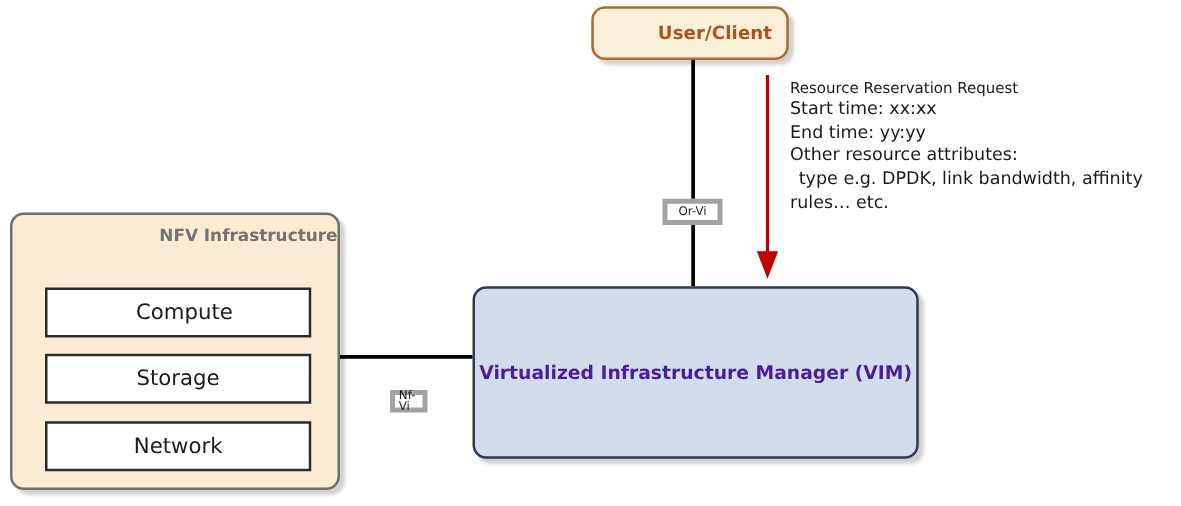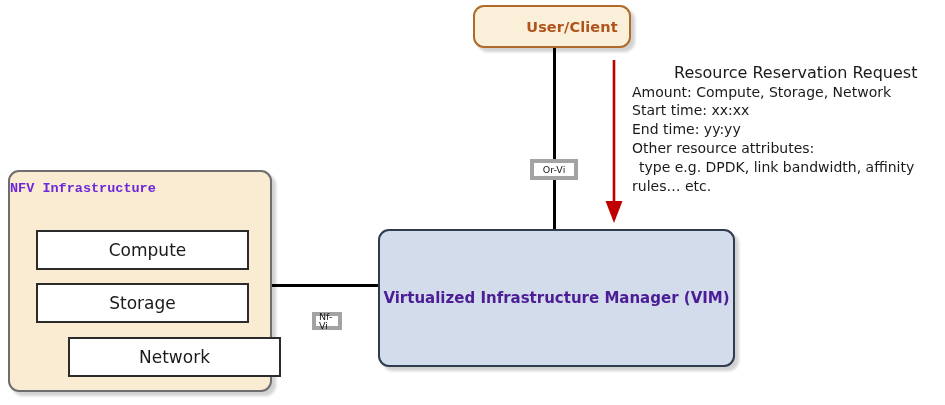--- a/index.html
+++ b/index.html
@@ -56,43 +56,42 @@
     background: #FAEBD3;
     border: 2px solid #6E6E6E;
     box-shadow: 4px 4px 3px rgba(0,0,0,0.18);
     display: block;
   }
   #nfv-title {
     position: absolute;
     left: 0;
     top: 9px;
     width: 100%;
-    text-align: left;
-    color: #6d28d9;
+    text-align: right;
+    color: #737373;
     font-weight: bold;
     font-size: 13.5px;
-    font-family: Liberation Mono, monospace;
   }
   .nfvi-item {
     position: absolute;
     left: 26px;
     width: 213px;
     height: 40px;
     background: #ffffff;
     border: 2px solid #2b2b2b;
     box-sizing: border-box;
     display: flex;
     align-items: center;
     justify-content: center;
     font-size: 17px;
     color: #1a1a1a;
   }
   #nfvi-item-0 { top: 58px; padding-left: 10px; }
   #nfvi-item-1 { top: 111px; }
-  #nfvi-item-2 { top: 165px; margin-left: 32px; }
+  #nfvi-item-2 { top: 165px; }
 
   
   #vim {
     left: 378px;
     top: 229px;
     width: 357px;
     height: 138px;
     background: #D2DCEA;
     border: 2px solid #2F3B4F;
     box-shadow: 4px 4px 3px rgba(0,0,0,0.18);
@@ -155,24 +154,23 @@
 
   
   #reservation-annotation {
     position: absolute;
     left: 632px;
     top: 63px;
     width: 308px;
     color: #1a1a1a;
   }
   #reservation-title {
-    font-size: 16px;
+    font-size: 12px;
     line-height: 1.22;
     white-space: nowrap;
-    margin-left: 42px;
   }
   .annot-line {
     font-size: 14px;
     line-height: 1.35;
     white-space: nowrap;
   }
   .annot-line.indent { padding-left: 7px; }
 </style>
 </head>
 <body>
@@ -190,21 +188,20 @@
 
   <div id="arrow-reservation">
     <svg width="22" height="165" viewBox="0 0 22 165" xmlns="http://www.w3.org/2000/svg">
       <line x1="11" y1="0" x2="11" y2="145" stroke="#C00000" stroke-width="2.6"></line>
       <polygon points="11,163 2.5,141 19.5,141" fill="#C00000"></polygon>
     </svg>
   </div>
 
   <div id="reservation-annotation">
     <div id="reservation-title">Resource Reservation Request</div>
-    <div class="annot-line">Amount: Compute, Storage, Network</div>
     <div class="annot-line">Start time: xx:xx</div>
     <div class="annot-line">End time: yy:yy</div>
     <div class="annot-line">Other resource attributes:</div>
     <div class="annot-line indent"> type e.g. DPDK, link bandwidth, affinity</div>
     <div class="annot-line">rules… etc.</div>
   </div>
 
   <div class="node" id="nfv-infrastructure">
     <div id="nfv-title">NFV Infrastructure</div>
     <div class="nfvi-item" id="nfvi-item-0">

